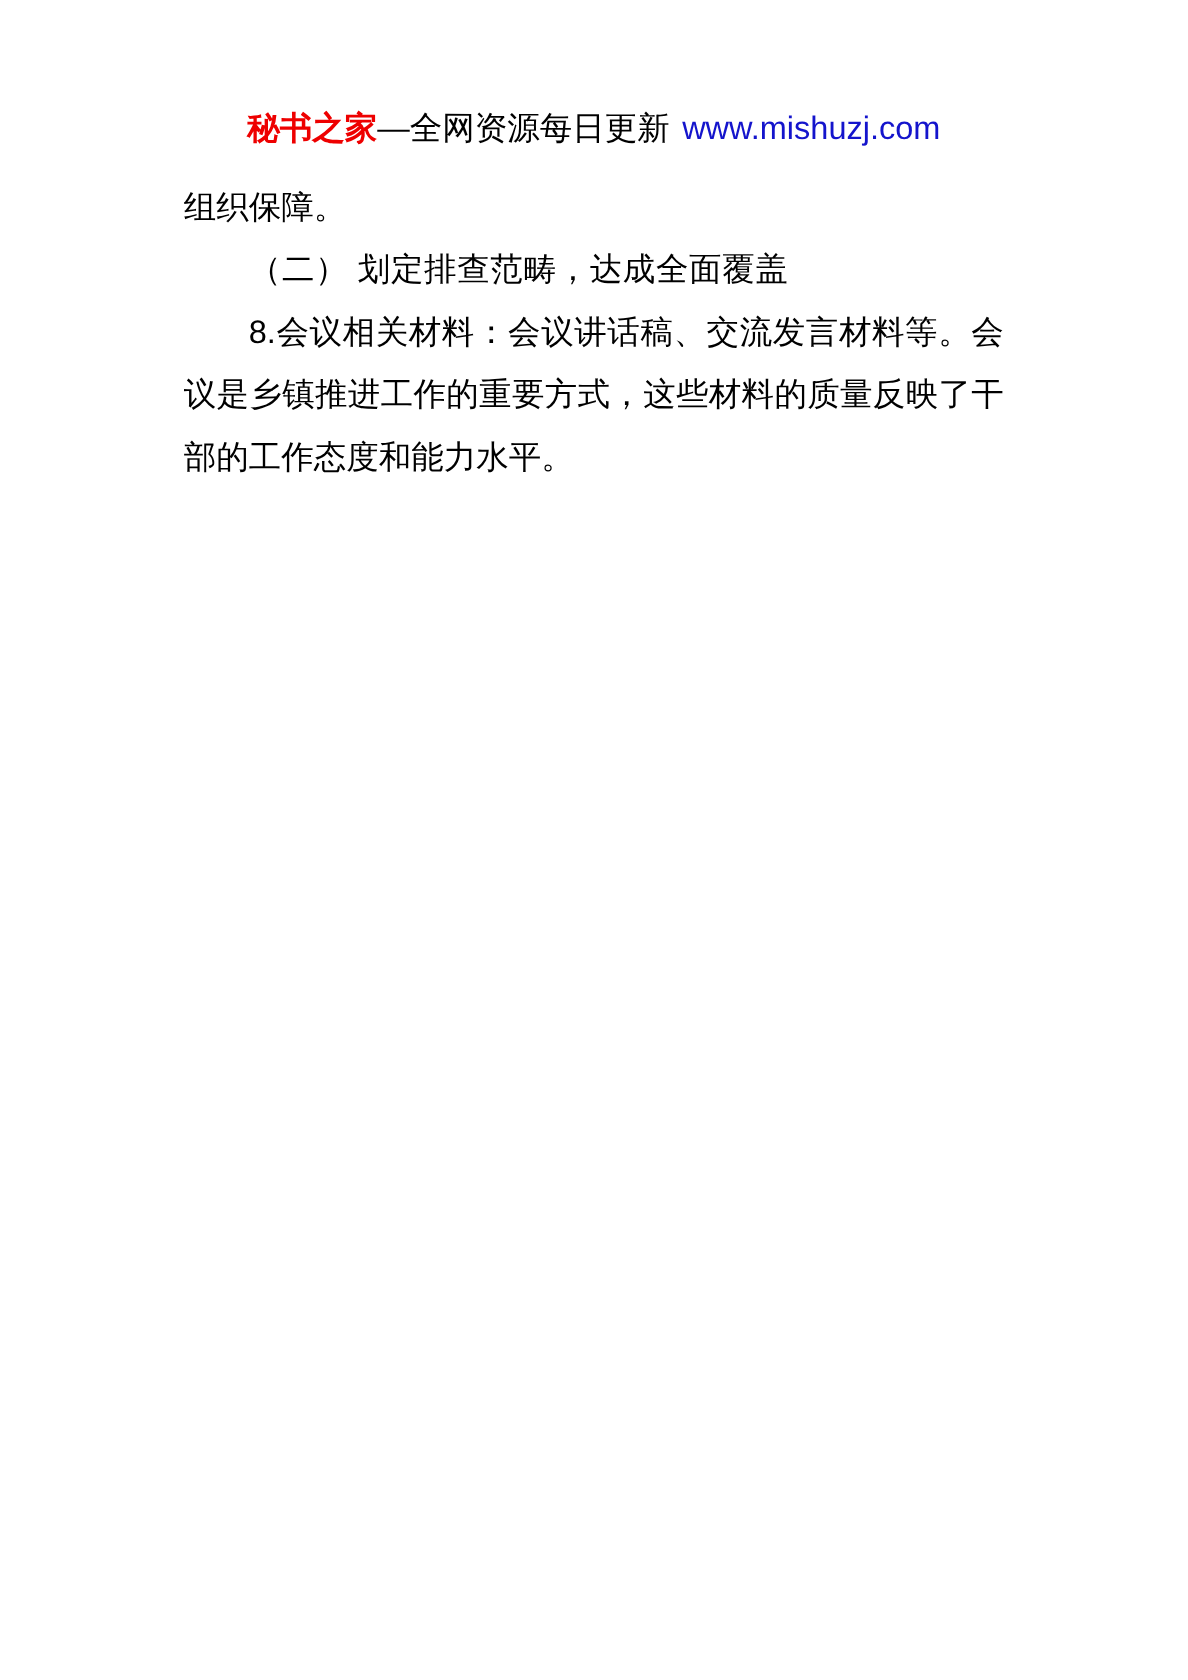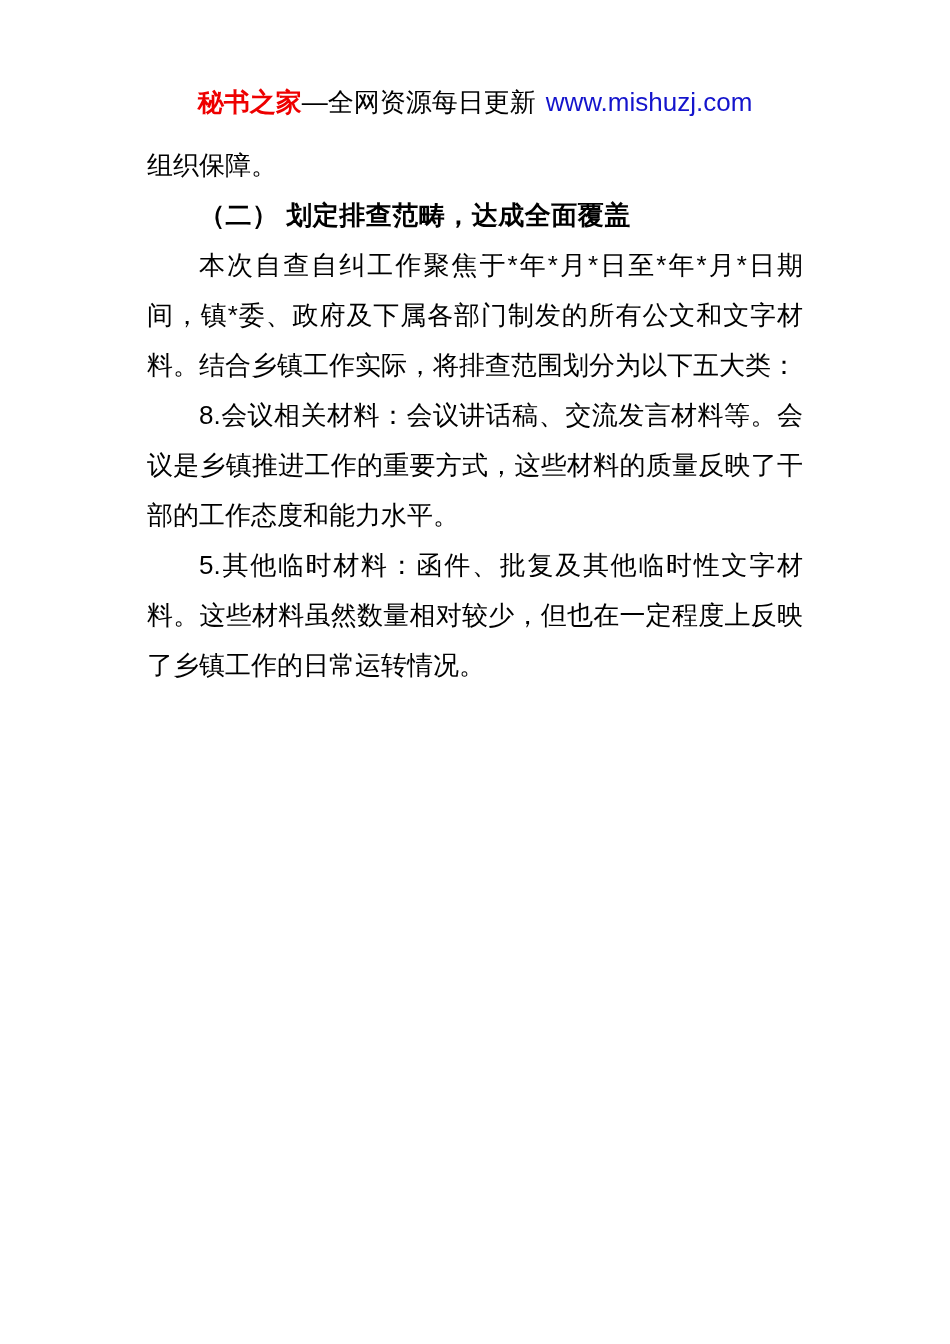--- a/index.html
+++ b/index.html
@@ -47,43 +47,41 @@
     line-height: 50px;
     text-align: justify;
   }
   .doc-body p {
     margin: 0;
   }
   .para-indent {
     text-indent: 2em;
   }
   .section-heading {
-    font-weight: 700;
+    font-weight: 400;
     text-indent: 2em;
     letter-spacing: 0.5px;
   }
 </style>
 </head>
 <body>
 
 <div class="page">
 
   <div class="doc-header">
     <span class="brand">秘书之家</span><span class="tagline">—全网资源每日更新</span><span class="site-url">www.mishuzj.com</span>
   </div>
 
   <div class="doc-body">
     <p class="para-plain">组织保障。</p>
 
     <p class="section-heading">（二） 划定排查范畴，达成全面覆盖</p>
 
-    <p class="para-indent">本次自查自纠工作聚焦于*年*月*日至*年*月*日期间，镇*委、政府及下属各部门制发的所有公文和文字材料。结合乡镇工作实际，将排查范围划分为以下五大类：</p>
 
 
 
     <p class="para-indent">8.会议相关材料：会议讲话稿、交流发言材料等。会议是乡镇推进工作的重要方式，这些材料的质量反映了干部的工作态度和能力水平。</p>
 
 
-    <p class="para-indent">5.其他临时材料：函件、批复及其他临时性文字材料。这些材料虽然数量相对较少，但也在一定程度上反映了乡镇工作的日常运转情况。</p>
 
   </div>
 
 </div>
 
 </body></html>

